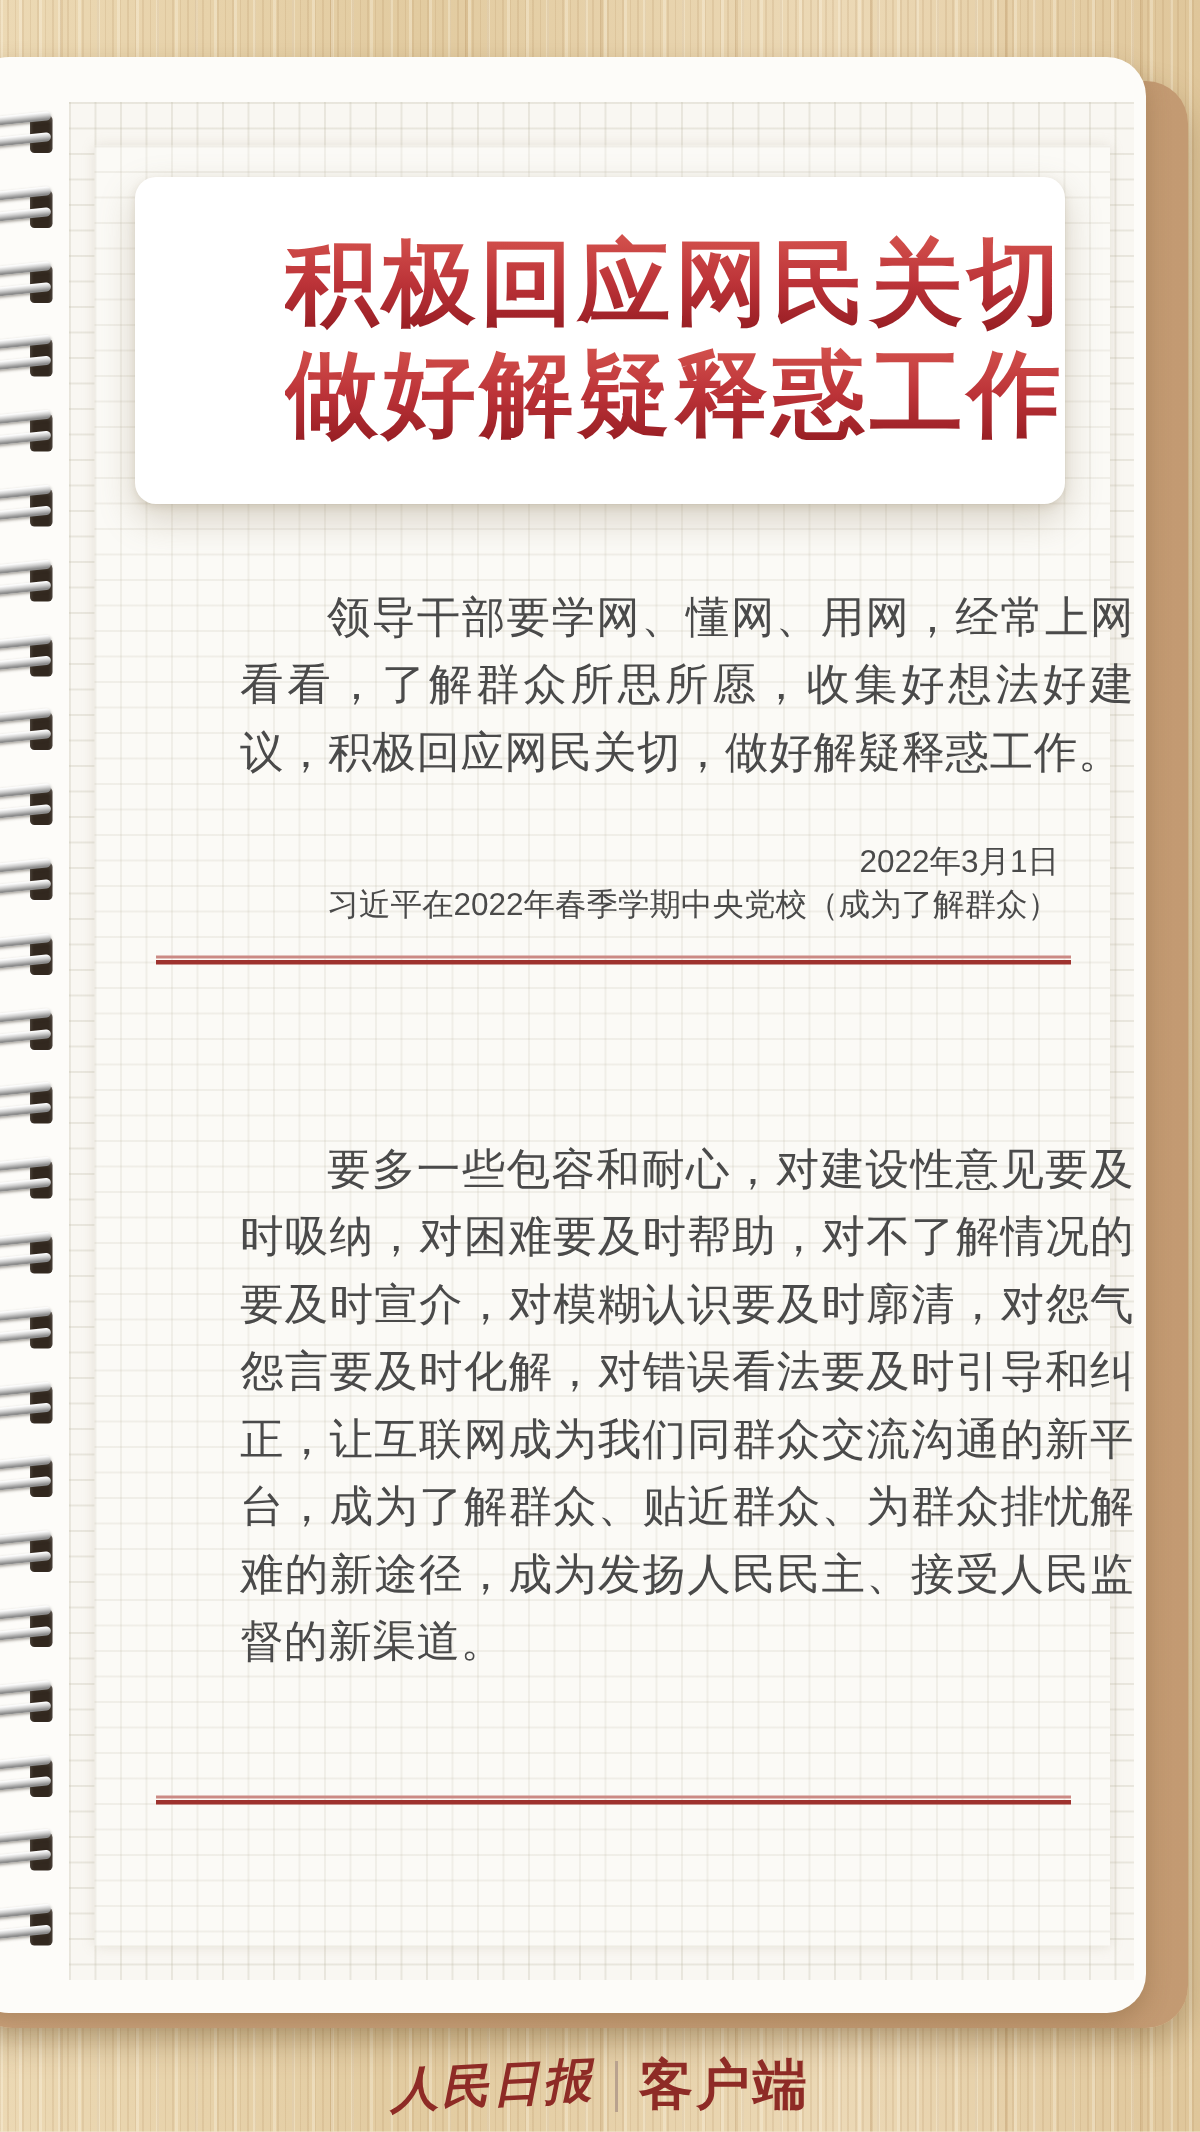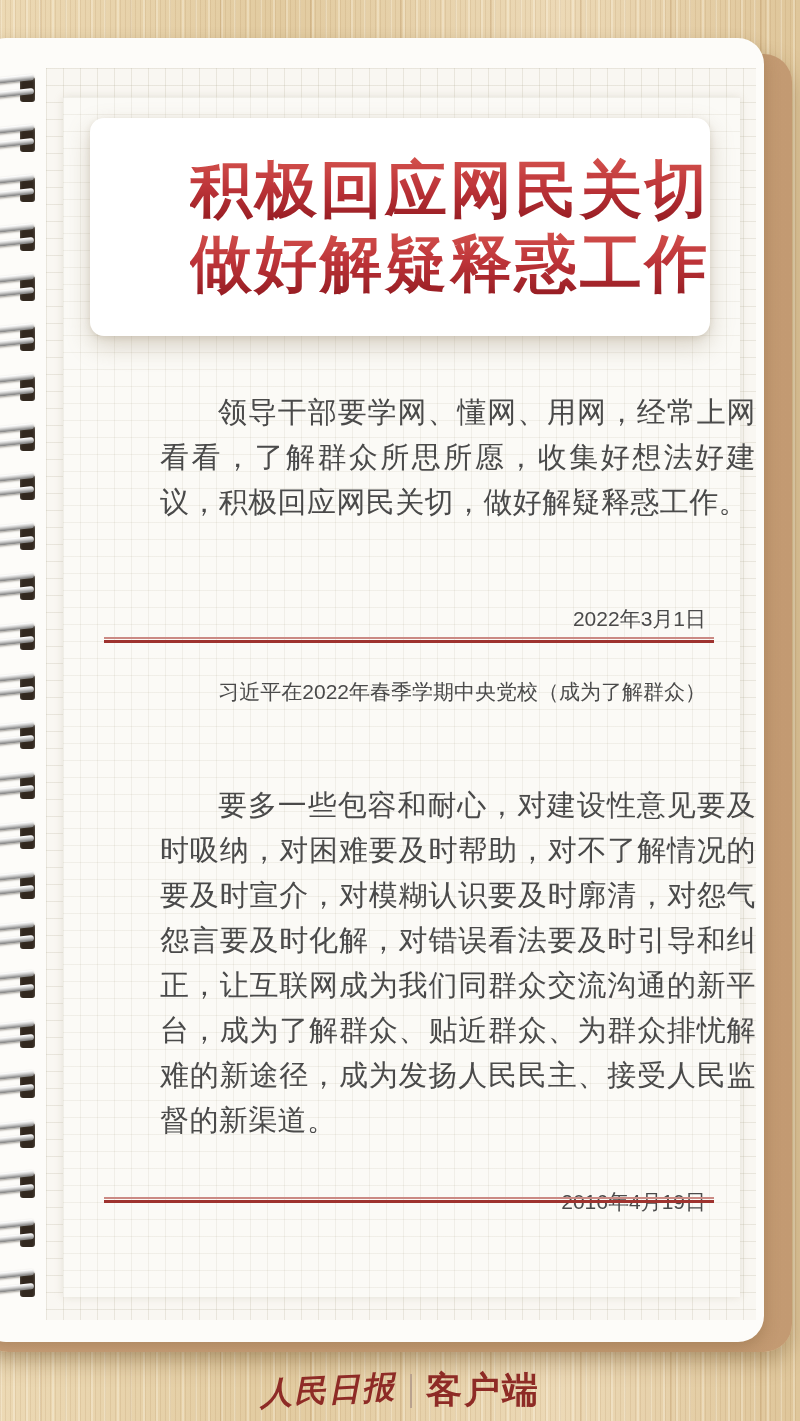--- a/index.html
+++ b/index.html
@@ -122,35 +122,35 @@
     font-size: 29px;
     line-height: 45px;
     letter-spacing: 0.4px;
     color: #4a4a4a;
     text-align: justify;
     text-indent: 2em;
     z-index: 10;
     margin-left: 48px;
   }
   #quote1-text { top: 352px; }
-  #quote2-text { top: 745px; }
+  #quote2-text { top: 720px; }
 
   .attribution {
     position: absolute;
     left: 132px;
     width: 594px;
     text-align: right;
     font-size: 21px;
     line-height: 29px;
     color: #4a4a4a;
     z-index: 10;
   }
   #attr1 { top: 522px; }
   #attr2 { top: 1105px; }
-  .attribution span { display: block; margin-top: 44px; }
+  .attribution span { display: block; }
 
   .red-rule {
     position: absolute;
     left: 124px;
     width: 610px;
     height: 1px;
     border-top: 2px solid #cb8a84;
     border-bottom: 3px solid #9e322e;
     z-index: 10;
   }
@@ -208,21 +208,20 @@
   <div class="attribution" id="attr1">
     <span>2022年3月1日</span>
     <span>习近平在2022年春季学期中央党校（成为了解群众）</span>
   </div>
 
   <div class="red-rule" id="rule1"></div>
 
   <div class="quote-text" id="quote2-text">要多一些包容和耐心，对建设性意见要及时吸纳，对困难要及时帮助，对不了解情况的要及时宣介，对模糊认识要及时廓清，对怨气怨言要及时化解，对错误看法要及时引导和纠正，让互联网成为我们同群众交流沟通的新平台，成为了解群众、贴近群众、为群众排忧解难的新途径，成为发扬人民民主、接受人民监督的新渠道。</div>
 
   <div class="attribution" id="attr2">
-    <span>2016年4月19日</span>
   </div>
 
   <div class="red-rule" id="rule2"></div>
 </div>
 
 <div class="binding">
     <div class="ring" style="top: 73px;">
       <span class="hole"></span>
       <span class="wire w1"></span>
       <span class="wire w2"></span>

